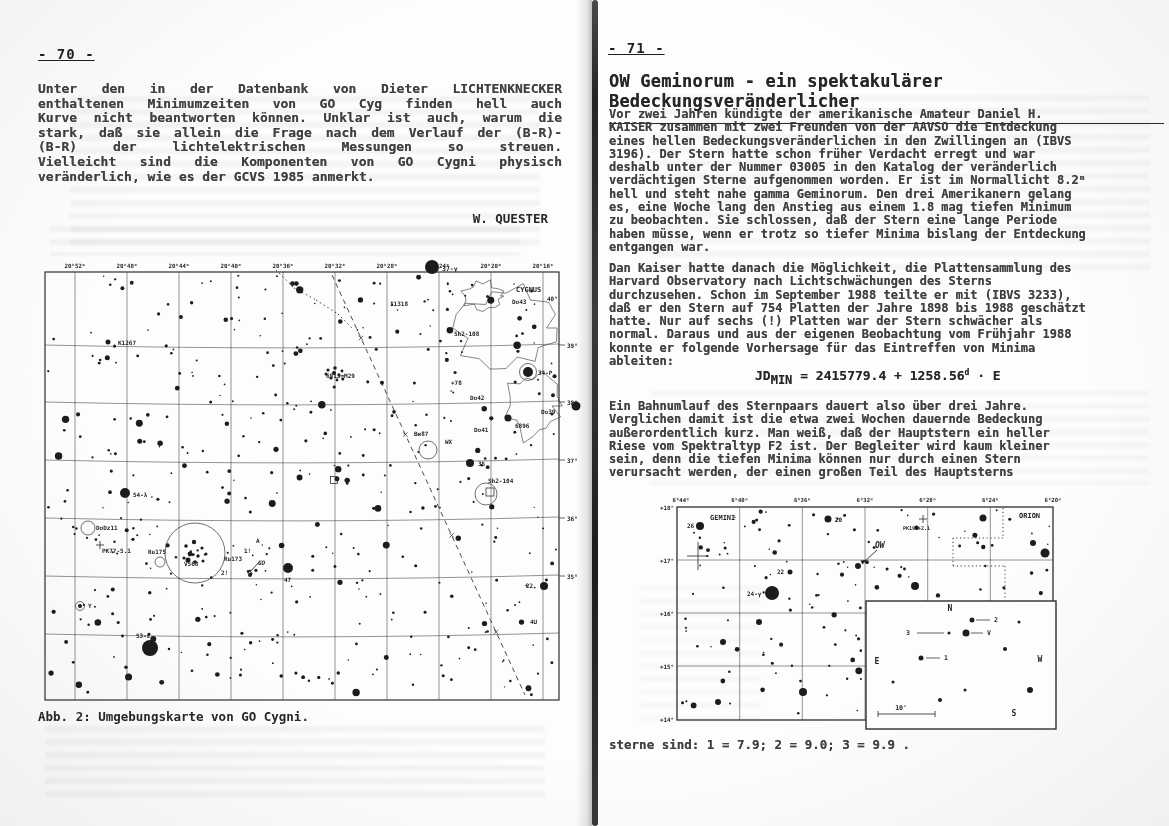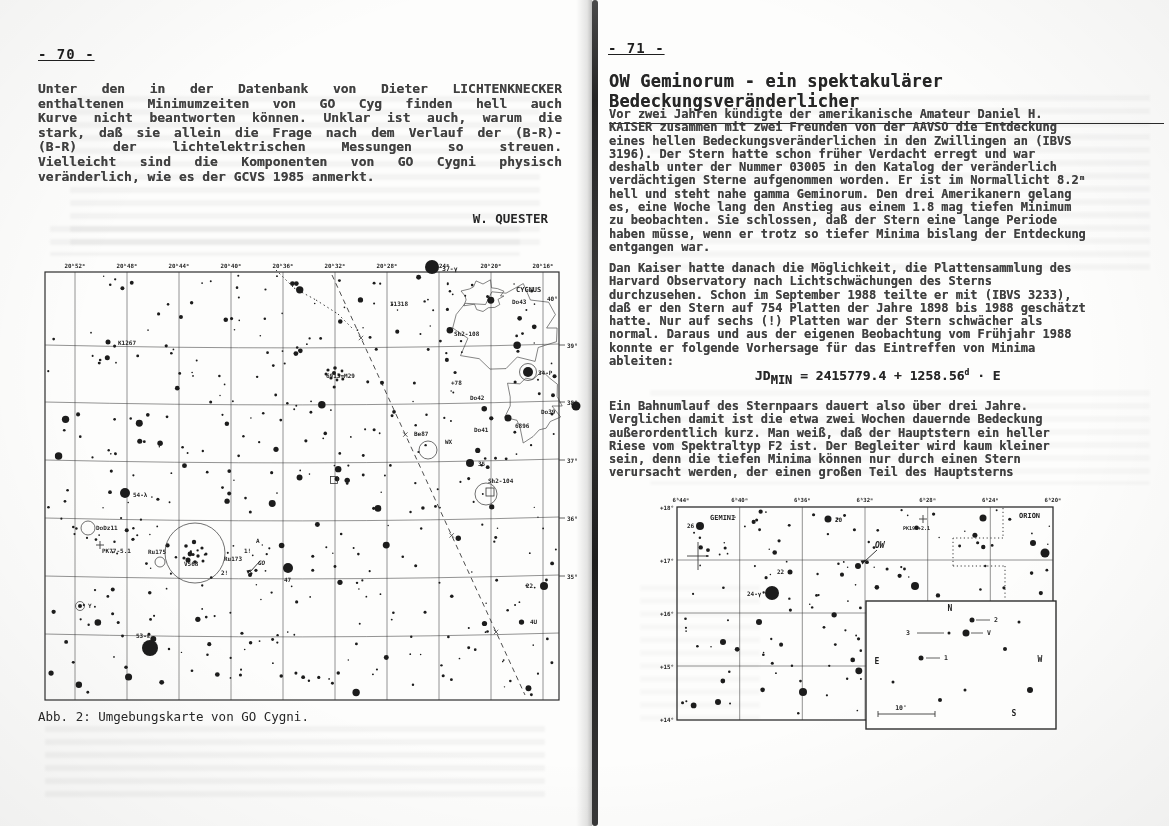--- a/index.html
+++ b/index.html
@@ -24,21 +24,21 @@
     text-shadow:0 0 0.5px rgba(20,20,20,0.55);}
   .left-par{font-size:13px;line-height:14.6px;width:524px;white-space:normal;}
   .left-par div{white-space:pre;}
   .left-par .jl{text-align:justify;text-align-last:justify;-moz-text-align-last:justify;white-space:normal;}
   .author{position:absolute;top:211px;right:14px;font-weight:bold;font-size:12.5px;}
   .title{position:absolute;top:71px;left:1px;font-weight:bold;font-size:17px;letter-spacing:0.2px;
     border-bottom:1.6px solid #2a2a2a;padding-bottom:12px;text-shadow:0 0 0.5px rgba(20,20,20,0.6);}
   .formula{position:absolute;top:368px;left:147px;font-weight:bold;font-size:13px;text-shadow:0 0 0.5px rgba(20,20,20,0.5);}
   .formula sub{font-size:12px;}
   .formula sup{font-size:8px;}
-  .caption{font-weight:normal;font-size:12.5px;line-height:13.5px;}
+  .caption{font-weight:bold;font-size:12.5px;line-height:13.5px;}
   svg{position:absolute;overflow:visible;}
   svg text{font-family:"DejaVu Sans Mono","Liberation Mono",monospace;fill:#1f1f1f;}
   
   .bleed{position:absolute;pointer-events:none;opacity:0.55;filter:blur(0.8px);
     background:repeating-linear-gradient(180deg,rgba(70,70,70,0.09) 0 6px,rgba(0,0,0,0) 6px 13px);}
 </style>
 </head>
 <body>
 
 <div class="vignette"></div>
@@ -639,21 +639,21 @@
 <div class="spine-shadow"></div>
 <div class="spine"></div>
 
 <div class="page page-right">
   <div class="pageno" style="top:40px;width:480px">- 71 -</div>
   <div class="title">OW Geminorum - ein spektakulärer Bedeckungsveränderlicher</div>
   <div class="body-text" style="top:108px;left:1px"><div>Vor zwei Jahren kündigte der amerikanische Amateur Daniel H.</div><div>KAISER zusammen mit zwei Freunden von der AAVSO die Entdeckung</div><div>eines hellen Bedeckungsveränderlichen in den Zwillingen an (IBVS</div><div>3196). Der Stern hatte schon früher Verdacht erregt und war</div><div>deshalb unter der Nummer 03005 in den Katalog der veränderlich</div><div>verdächtigen Sterne aufgenommen worden. Er ist im Normallicht 8.2ᵐ</div><div>hell und steht nahe gamma Geminorum. Den drei Amerikanern gelang</div><div>es, eine Woche lang den Anstieg aus einem 1.8 mag tiefen Minimum</div><div>zu beobachten. Sie schlossen, daß der Stern eine lange Periode</div><div>haben müsse, wenn er trotz so tiefer Minima bislang der Entdeckung</div><div>entgangen war.</div></div>
   <div class="body-text" style="top:262px;left:1px"><div>Dan Kaiser hatte danach die Möglichkeit, die Plattensammlung des</div><div>Harvard Observatory nach Lichtschwächungen des Sterns</div><div>durchzusehen. Schon im September 1988 teilte er mit (IBVS 3233),</div><div>daß er den Stern auf 754 Platten der Jahre 1898 bis 1988 geschätzt</div><div>hatte. Nur auf sechs (!) Platten war der Stern schwächer als</div><div>normal. Daraus und aus der eigenen Beobachtung vom Frühjahr 1988</div><div>konnte er folgende Vorhersage für das Eintreffen von Minima</div><div>ableiten:</div></div>
   <div class="formula"><span>JD</span><sub>MIN</sub><span> = 2415779.4 + 1258.56</span><sup>d</sup><span> · E</span></div>
   <div class="body-text" style="top:400px;left:1px"><div>Ein Bahnumlauf des Sternpaars dauert also über drei Jahre.</div><div>Verglichen damit ist die etwa zwei Wochen dauernde Bedeckung</div><div>außerordentlich kurz. Man weiß, daß der Hauptstern ein heller</div><div>Riese vom Spektraltyp F2 ist. Der Begleiter wird kaum kleiner</div><div>sein, denn die tiefen Minima können nur durch einen Stern</div><div>verursacht werden, der einen großen Teil des Hauptsterns</div></div>
-  <div class="caption body-text" style="top:738px;left:1px;font-size:12.5px;line-height:13.5px"></div>
+  <div class="caption body-text" style="top:738px;left:1px;font-size:12.5px;line-height:13.5px"><div>sterne sind: 1 = 7.9; 2 = 9.0; 3 = 9.9 .</div></div>
 </div>
 <svg id="chartR" viewBox="0 0 400 244" width="400" height="244" style="left:663px;top:492px">
     <g>
       <rect x="14" y="15" width="376" height="213" fill="none" stroke="#2e2e2e" stroke-width="1.3"></rect>
       <text x="18" y="10" font-size="5.6" text-anchor="middle" font-weight="bold">6ʰ44ᵐ</text>
       <line x1="76.7" y1="15" x2="76.7" y2="228" stroke="#3a3a3a" stroke-width="0.55"></line>
       <text x="76.7" y="10" font-size="5.6" text-anchor="middle" font-weight="bold">6ʰ40ᵐ</text>
       <line x1="139.3" y1="15" x2="139.3" y2="228" stroke="#3a3a3a" stroke-width="0.55"></line>
       <text x="139.3" y="10" font-size="5.6" text-anchor="middle" font-weight="bold">6ʰ36ᵐ</text>
       <line x1="202" y1="15" x2="202" y2="228" stroke="#3a3a3a" stroke-width="0.55"></line>

